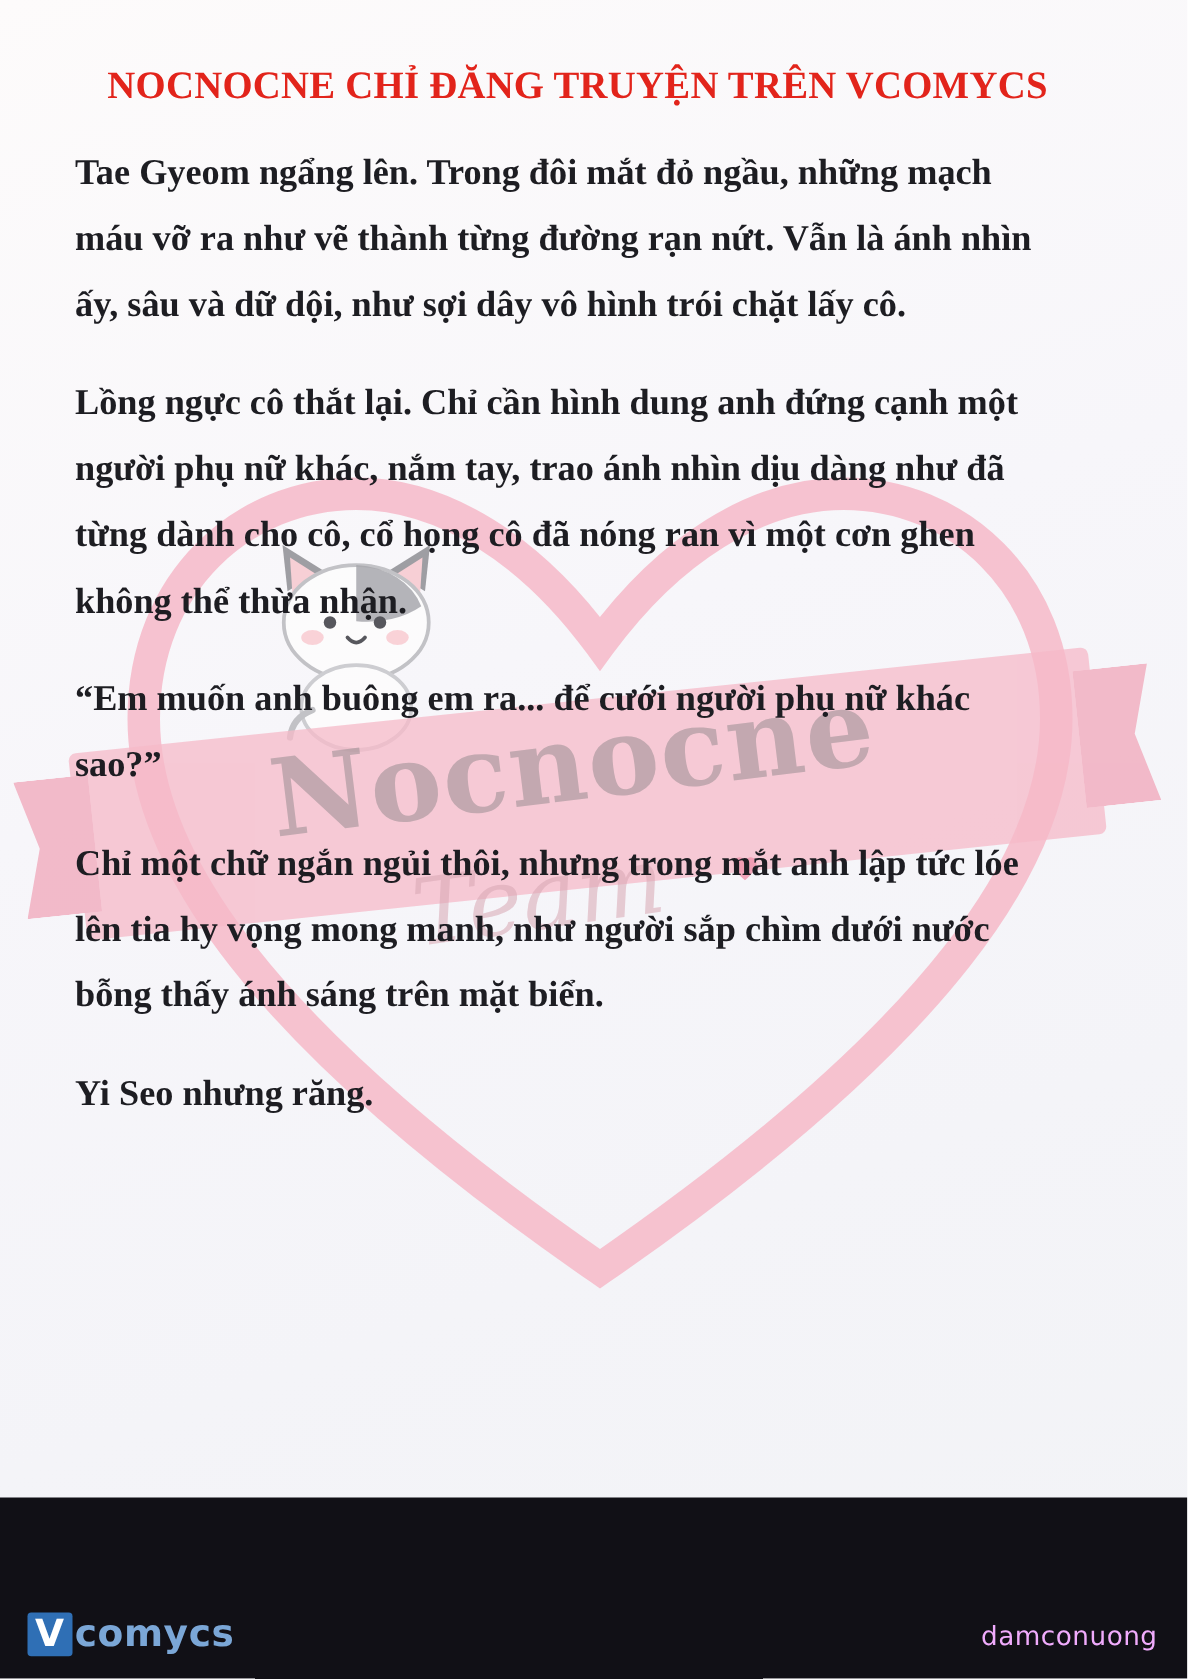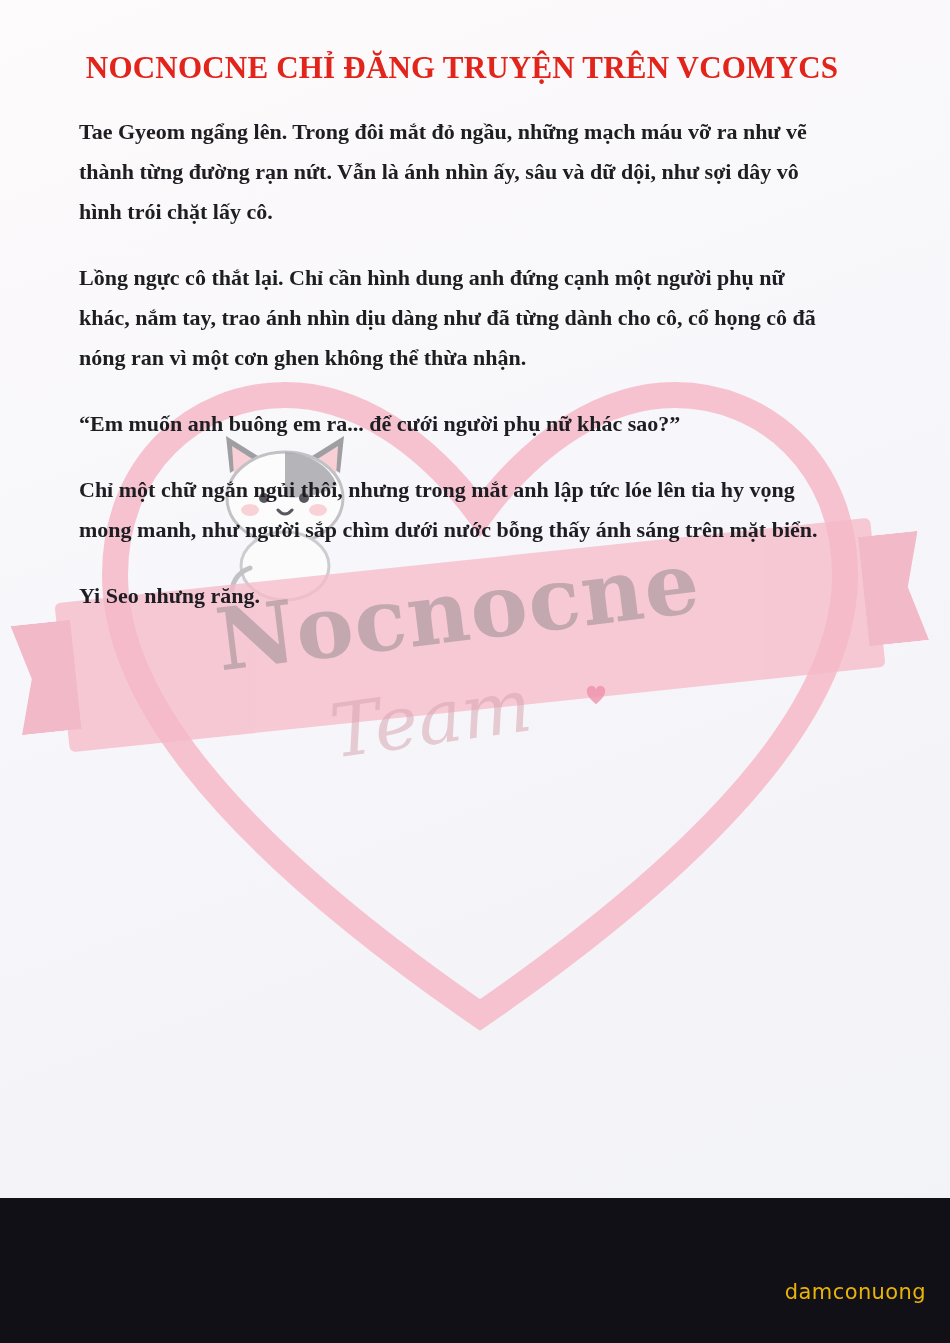--- a/index.html
+++ b/index.html
@@ -99,36 +99,36 @@
     width: 190px;
     height: 190px;
     opacity: .85;
   }
   
   .content {
     position: absolute;
     left: 0;
     top: 0;
     width: 924px;
-    padding: 0 79px;
+    padding: 0 60px;
     box-sizing: border-box;
     z-index: 4;
   }
   .doc-title {
     margin: 50px 0 26px 0;
     text-align: center;
     color: #e2241b;
     font-size: 31px;
     font-weight: bold;
     font-family: "Liberation Serif", serif;
     letter-spacing: .2px;
   }
   .para {
     color: #1d1d22;
-    font-size: 22px;
+    font-size: 29px;
     line-height: 1.82;
     margin: 0 14px 26px 0;
     font-weight: bold;
     font-family: "Liberation Serif", serif;
     text-align: left;
   }
   
   .footer {
     position: absolute;
     left: 0;
@@ -152,24 +152,24 @@
     display: inline-block;
     background: #2f6fb5;
     color: #ffffff;
     padding: 0 6px;
     border-radius: 3px;
     margin-right: 2px;
   }
   .footer-credit {
     position: absolute;
     right: 24px;
-    bottom: 39px;
+    bottom: 22px;
     font-family: "DejaVu Sans", sans-serif;
     font-size: 21px;
-    color: #eab308;
+    color: #f0abfc;
     letter-spacing: .4px;
   }
 </style>
 </head>
 <body>
 
 <div class="page">
 
   <div class="wm">
 
@@ -213,16 +213,17 @@
     <h1 class="doc-title">NOCNOCNE CHỈ ĐĂNG TRUYỆN TRÊN VCOMYCS</h1>
 
     <p class="para">Tae Gyeom ngẩng lên. Trong đôi mắt đỏ ngầu, những mạch máu vỡ ra như vẽ thành từng đường rạn nứt. Vẫn là ánh nhìn ấy, sâu và dữ dội, như sợi dây vô hình trói chặt lấy cô.</p>
     <p class="para">Lồng ngực cô thắt lại. Chỉ cần hình dung anh đứng cạnh một người phụ nữ khác, nắm tay, trao ánh nhìn dịu dàng như đã từng dành cho cô, cổ họng cô đã nóng ran vì một cơn ghen không thể thừa nhận.</p>
     <p class="para">“Em muốn anh buông em ra... để cưới người phụ nữ khác sao?”</p>
     <p class="para">Chỉ một chữ ngắn ngủi thôi, nhưng trong mắt anh lập tức lóe lên tia hy vọng mong manh, như người sắp chìm dưới nước bỗng thấy ánh sáng trên mặt biển.</p>
     <p class="para">Yi Seo nhưng răng.</p>
   </div>
 
   <div class="footer">
+    <div class="footer-logo"><span class="v">V</span><span>comycs</span></div>
     <div class="footer-credit">damconuong</div>
   </div>
 
 </div>
 
 </body></html>

